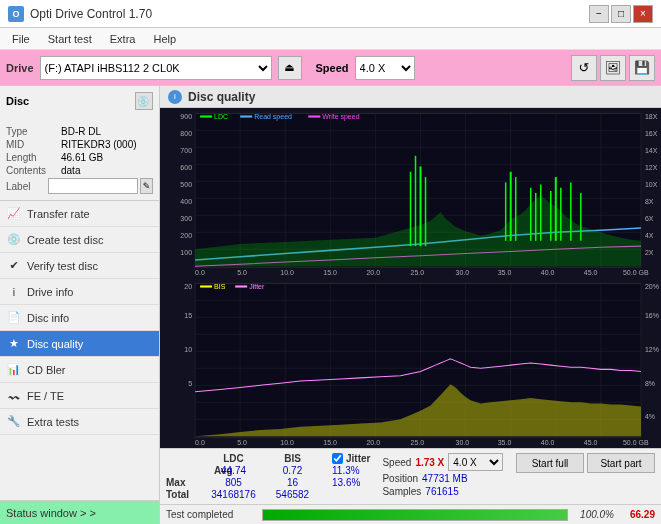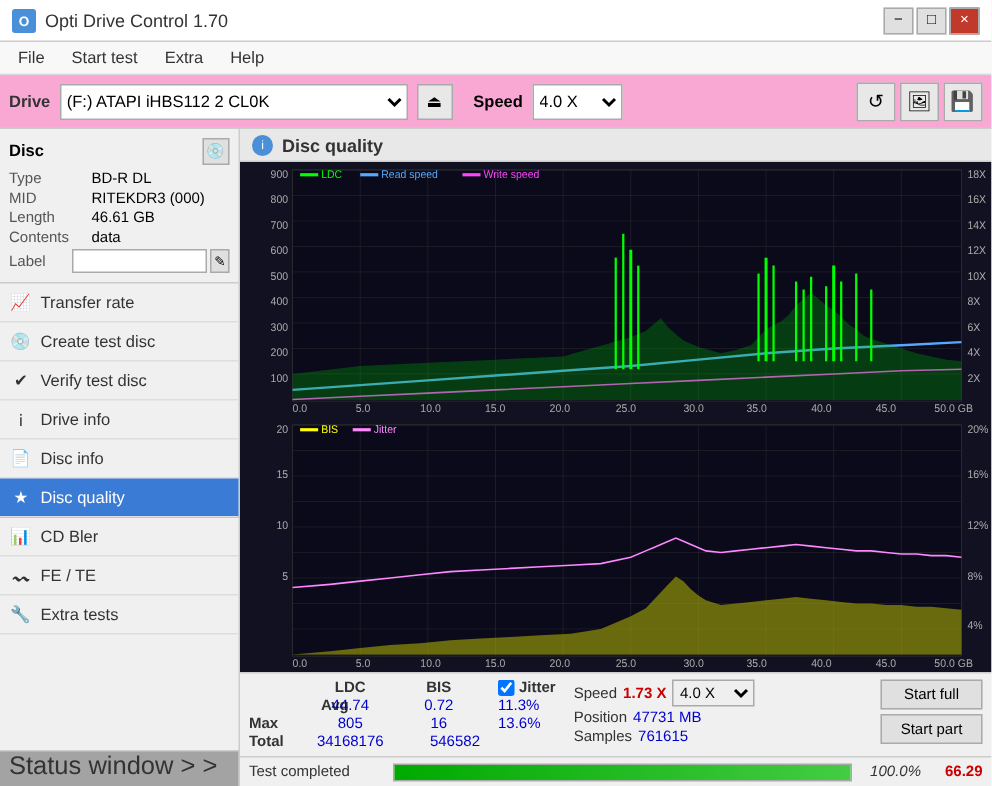--- a/index.html
+++ b/index.html
@@ -32,42 +32,42 @@
     .toolbar-icon-btn { width: 26px; height: 26px; background: #e8e8e8; border: 1px solid #aaa; display: flex; align-items: center; justify-content: center; cursor: pointer; font-size: 13px; }
 
     
     .main { display: flex; height: calc(524px - 28px - 22px - 36px); }
 
     
     .left-panel { width: 160px; background: #f0f0f0; border-right: 1px solid #ccc; display: flex; flex-direction: column; flex-shrink: 0; }
 
     
     .disc-section { padding: 6px; border-bottom: 1px solid #ccc; }
-    .disc-header { display: flex; align-items: center; justify-content: space-between; margin-bottom: 4px; }
+    .disc-header { display: flex; align-items: center; justify-content: space-between; margin-bottom: 16px; }
     .disc-title { font-weight: bold; font-size: 11px; }
     .disc-row { display: flex; align-items: center; margin-bottom: 2px; }
     .disc-key { color: #555; width: 55px; font-size: 10px; }
     .disc-val { color: #000; font-size: 10px; font-weight: 500; }
     .disc-label-row { display: flex; align-items: center; margin-top: 2px; }
     .disc-label-input { width: 90px; height: 16px; border: 1px solid #aaa; font-size: 10px; }
     .disc-label-btn { width: 16px; height: 16px; margin-left: 2px; background: #e0e0e0; border: 1px solid #aaa; display: flex; align-items: center; justify-content: center; cursor: pointer; }
 
     
     .nav-items { flex: 1; }
     .nav-item {
       display: flex; align-items: center; height: 26px; padding: 0 6px; cursor: pointer;
       border-bottom: 1px solid #ddd; font-size: 11px; color: #333;
     }
     .nav-item.active { background: #3a7bd5; color: white; }
     .nav-item-icon { width: 16px; height: 16px; margin-right: 5px; display: flex; align-items: center; justify-content: center; font-size: 11px; }
 
     
     .status-window-btn {
-      height: 24px; background: #a3a3a3; border-top: 1px solid #ccc; display: flex; align-items: flex-start;
-      padding: 0 6px; cursor: pointer; font-size: 17px; color: #333;
+      height: 24px; background: #86efac; border-top: 1px solid #ccc; display: flex; align-items: center;
+      padding: 0 6px; cursor: pointer; font-size: 11px; color: #333;
     }
 
     
     .right-panel { flex: 1; display: flex; flex-direction: column; background: white; }
 
     
     .chart-header { background: #e8e8e8; height: 22px; display: flex; align-items: center; padding: 0 8px; border-bottom: 1px solid #ccc; gap: 6px; }
     .chart-title { font-weight: bold; font-size: 12px; color: #333; }
     .chart-icon { width: 14px; height: 14px; background: #4a90d9; border-radius: 50%; display: flex; align-items: center; justify-content: center; color: white; font-size: 8px; }
 
@@ -380,21 +380,21 @@
           <span style="font-size:10px;color:#333;font-weight:bold;margin-left:48px;">Avg</span>
           <span style="font-size:10px;color:#0000cc;text-align:center;">44.74</span>
           <span style="font-size:10px;color:#0000cc;text-align:center;">0.72</span>
 
           <span style="font-size:10px;color:#333;font-weight:bold;">Max</span>
           <span style="font-size:10px;color:#0000cc;text-align:center;">805</span>
           <span style="font-size:10px;color:#0000cc;text-align:center;">16</span>
 
           <span style="font-size:10px;color:#333;font-weight:bold;">Total</span>
           <span style="font-size:10px;color:#0000cc;text-align:center;">34168176</span>
-          <span style="font-size:10px;color:#0000cc;text-align:right;">546582</span>
+          <span style="font-size:10px;color:#0000cc;text-align:center;">546582</span>
         </div>
 
         <div style="display:flex; flex-direction:column; gap:1px; margin-left:8px;">
           <div style="display:flex;align-items:center;gap:3px;">
             <input type="checkbox" checked="" style="width: 11px; height: 11px;">
             <span style="font-size:10px;font-weight:bold;color:#333;">Jitter</span>
           </div>
           <span style="font-size:10px;color:#0000cc;">11.3%</span>
           <span style="font-size:10px;color:#0000cc;">13.6%</span>
         </div>
@@ -410,21 +410,21 @@
           <div style="display:flex; align-items:center; gap:4px;">
             <span style="font-size:10px;color:#333;">Position</span>
             <span style="font-size:10px;color:#0000cc;">47731 MB</span>
           </div>
           <div style="display:flex; align-items:center; gap:4px;">
             <span style="font-size:10px;color:#333;">Samples</span>
             <span style="font-size:10px;color:#0000cc;">761615</span>
           </div>
         </div>
 
-        <div style="display:flex;flex-direction:column;gap:3px;margin-left:auto;">
+        <div style="display:flex;flex-direction:row;gap:3px;margin-left:auto;">
           <button class="start-btn">Start full</button>
           <button class="start-btn">Start part</button>
         </div>
       </div>
     </div>
 
     <div class="progress-area">
       <span class="progress-label">Test completed</span>
       <div class="progress-bar-container">
         <div class="progress-bar" style="width:100%;"></div>

